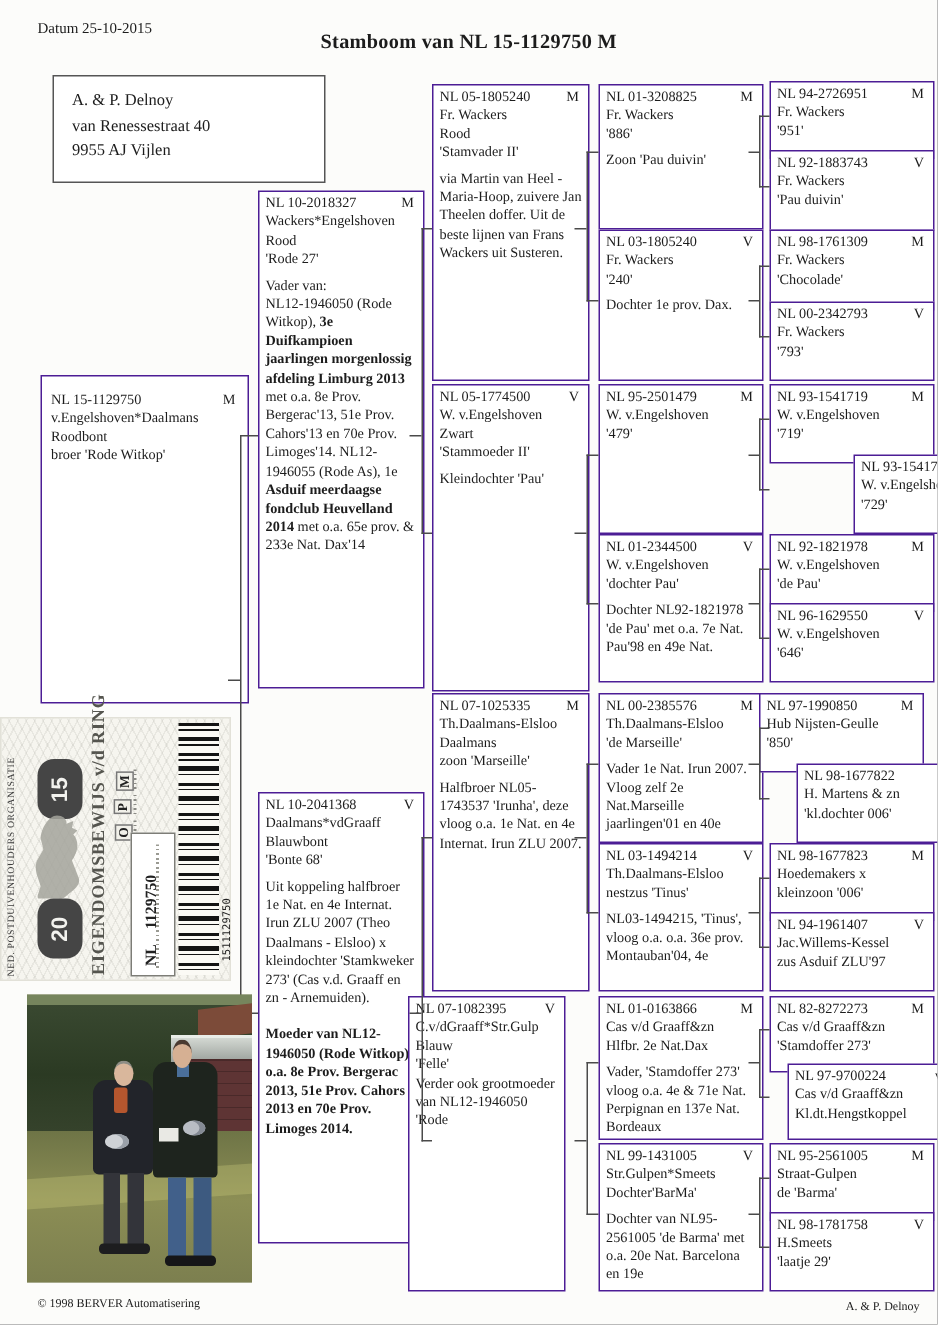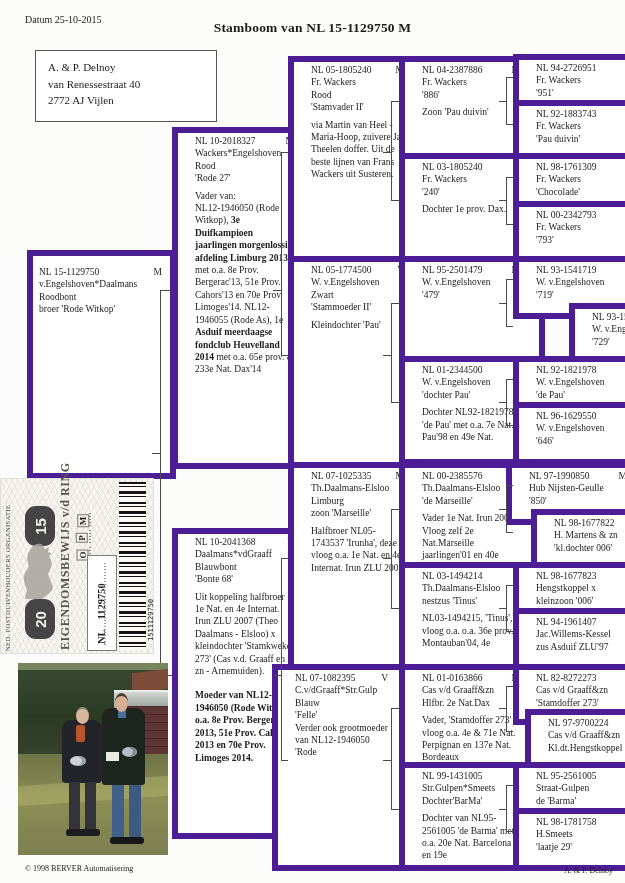--- a/index.html
+++ b/index.html
@@ -2,21 +2,21 @@
 <html><head>
 <meta charset="utf-8">
 <style>
   html,body{margin:0;padding:0;background:#888;}
   .page{position:relative;width:625px;height:883px;background:#fcfcfa;margin:0 auto;
         font-family:"Liberation Serif","DejaVu Serif",serif;color:#1c1c1c;overflow:hidden;}
   .datum{position:absolute;left:25px;top:14px;font-size:10px;}
   .title{position:absolute;left:0;top:20px;width:625px;text-align:center;font-weight:bold;font-size:13.5px;letter-spacing:.2px;}
   .addr{position:absolute;left:35px;top:50px;width:168px;height:62px;border:1px solid #555;
         padding:8px 0 0 12px;font-size:11px;line-height:16.5px;background:#fff;}
-  .pbox{position:absolute;background:#fff;border:6px solid #4c1d95;padding:2px 17px;
+  .pbox{position:absolute;background:#fff;border:1px solid #4c1d95;padding:2px 4px;
         font-size:9.5px;line-height:12.4px;overflow:hidden;}
   .rl{display:flex;justify-content:space-between;}
   .sx{padding-right:2px;}
   .nt{margin-top:5px;}
   .nt2{margin-top:0;}
   .para{margin-top:12px;}
   .subject{padding-top:10px;padding-left:6px;padding-right:6px;}
   .cline{position:absolute;background:#4a4a4a;}
   b{font-weight:bold;}
   
@@ -75,21 +75,21 @@
 </head>
 <body>
 
 <div class="page">
   <div class="datum">Datum  25-10-2015</div>
   <div class="title">Stamboom van NL 15-1129750 M</div>
 
   <div class="addr">
     <div>A. &amp; P. Delnoy</div>
     <div>van Renessestraat 40</div>
-    <div>2772 AJ   Vijlen</div>
+    <div>9955 AJ   Vijlen</div>
   </div>
 
   <div class="pbox subject" style="left:27px;top:250px;width:125px;height:205px">
     <div class="rl">
         <span>NL 15-1129750</span>
         <span class="sx">M</span>
       </div>
     <div>v.Engelshoven*Daalmans</div>
     <div>Roodbont</div>
     <div>broer 'Rode Witkop'</div>
@@ -140,39 +140,39 @@
     <div>Zwart</div>
     <div>'Stammoeder II'</div>
     <div class="nt">Kleindochter 'Pau'</div>
   </div>
   <div class="pbox" style="left:288px;top:462px;width:95px;height:193px">
     <div class="rl">
         <span>NL 07-1025335</span>
         <span class="sx">M</span>
       </div>
     <div>Th.Daalmans-Elsloo</div>
-    <div>Limburg</div>
+    <div>Daalmans</div>
     <div>zoon 'Marseille'</div>
     <div class="nt">Halfbroer NL05-1743537 'Irunha', deze vloog o.a. 1e Nat. en 4e Internat. Irun ZLU 2007.</div>
   </div>
   <div class="pbox" style="left:272px;top:664px;width:95px;height:191px">
     <div class="rl">
         <span>NL 07-1082395</span>
         <span class="sx">V</span>
       </div>
     <div>C.v/dGraaff*Str.Gulp</div>
     <div>Blauw</div>
     <div>'Felle'</div>
     <div class="nt2">Verder ook grootmoeder van NL12-1946050 'Rode</div>
   </div>
 
   <div id="tree">
       <div class="pbox" style="left: 399px; top: 56px; width: 100px; height: 91px;">
         <div class="rl">
-          <span>NL 04-2387886</span>
+          <span>NL 01-3208825</span>
           <span class="sx">M</span>
         </div>
         <div>Fr. Wackers</div>
         <div>'886'</div>
         <div class="nt">Zoon 'Pau duivin'</div>
       </div>
       <div class="pbox" style="left: 399px; top: 153px; width: 100px; height: 95px;">
         <div class="rl">
           <span>NL 03-1805240</span>
           <span class="sx">V</span>
@@ -312,21 +312,21 @@
           <span class="sx">V</span>
         </div>
         <div>H. Martens &amp; zn</div>
         <div>'kl.dochter 006'</div>
       </div>
       <div class="pbox" style="left: 513px; top: 562px; width: 100px; height: 46px;">
         <div class="rl">
           <span>NL 98-1677823</span>
           <span class="sx">M</span>
         </div>
-        <div>Hengstkoppel x</div>
+        <div>Hoedemakers x</div>
         <div>kleinzoon '006'</div>
       </div>
       <div class="pbox" style="left: 513px; top: 608px; width: 100px; height: 47px;">
         <div class="rl">
           <span>NL 94-1961407</span>
           <span class="sx">V</span>
         </div>
         <div>Jac.Willems-Kessel</div>
         <div>zus Asduif ZLU'97</div>
       </div>

